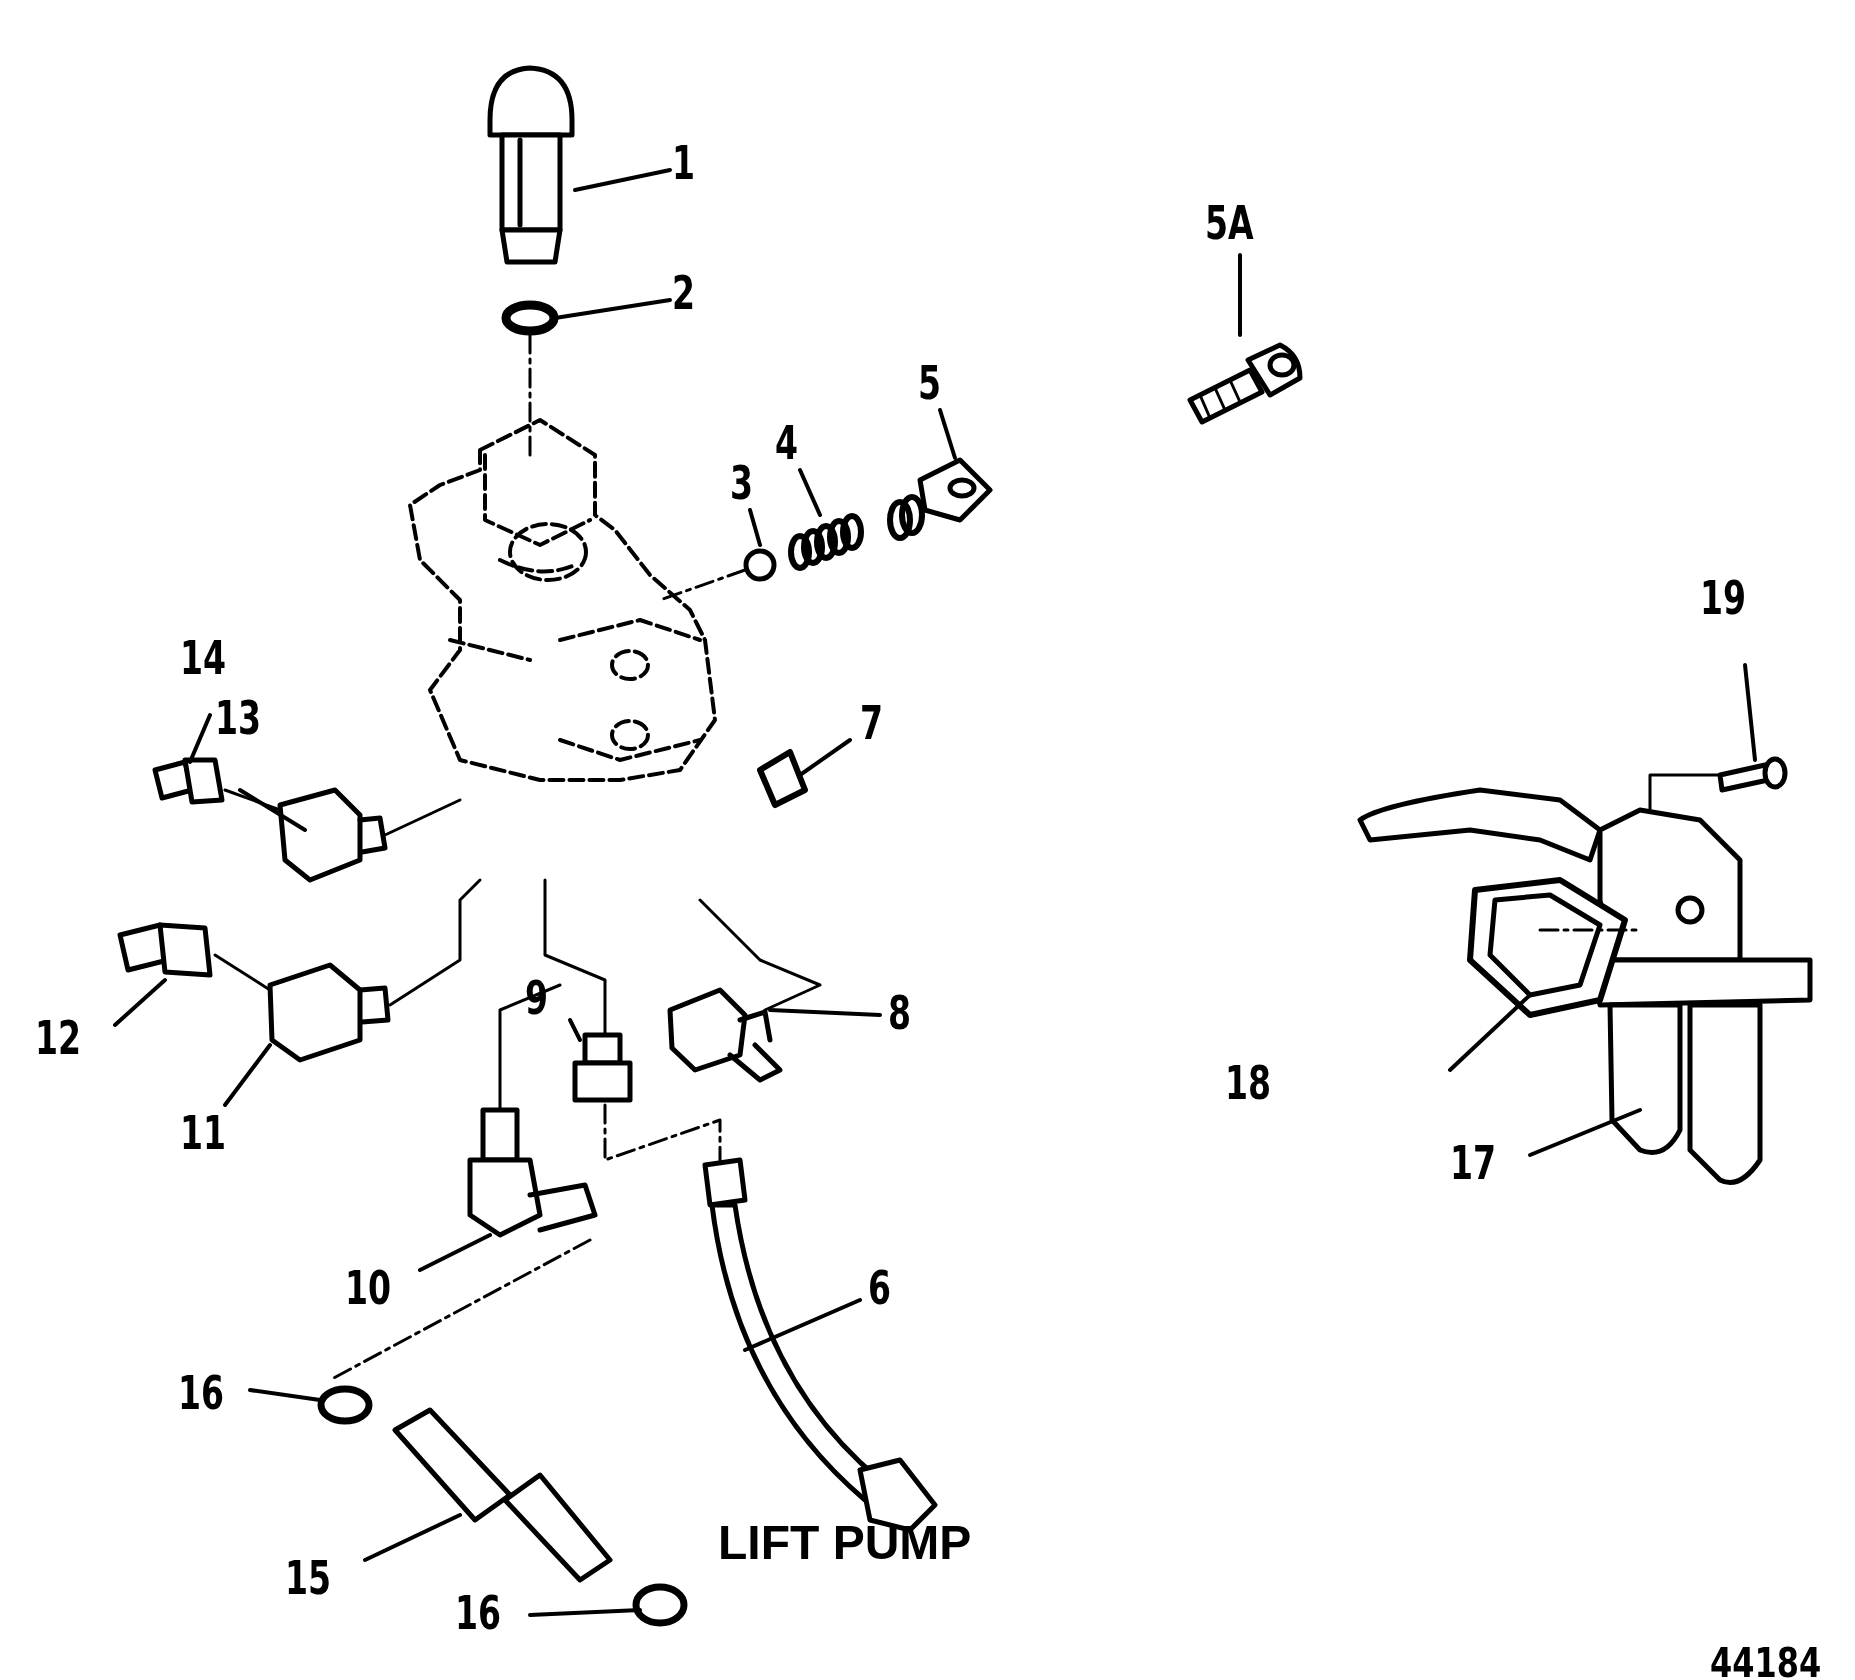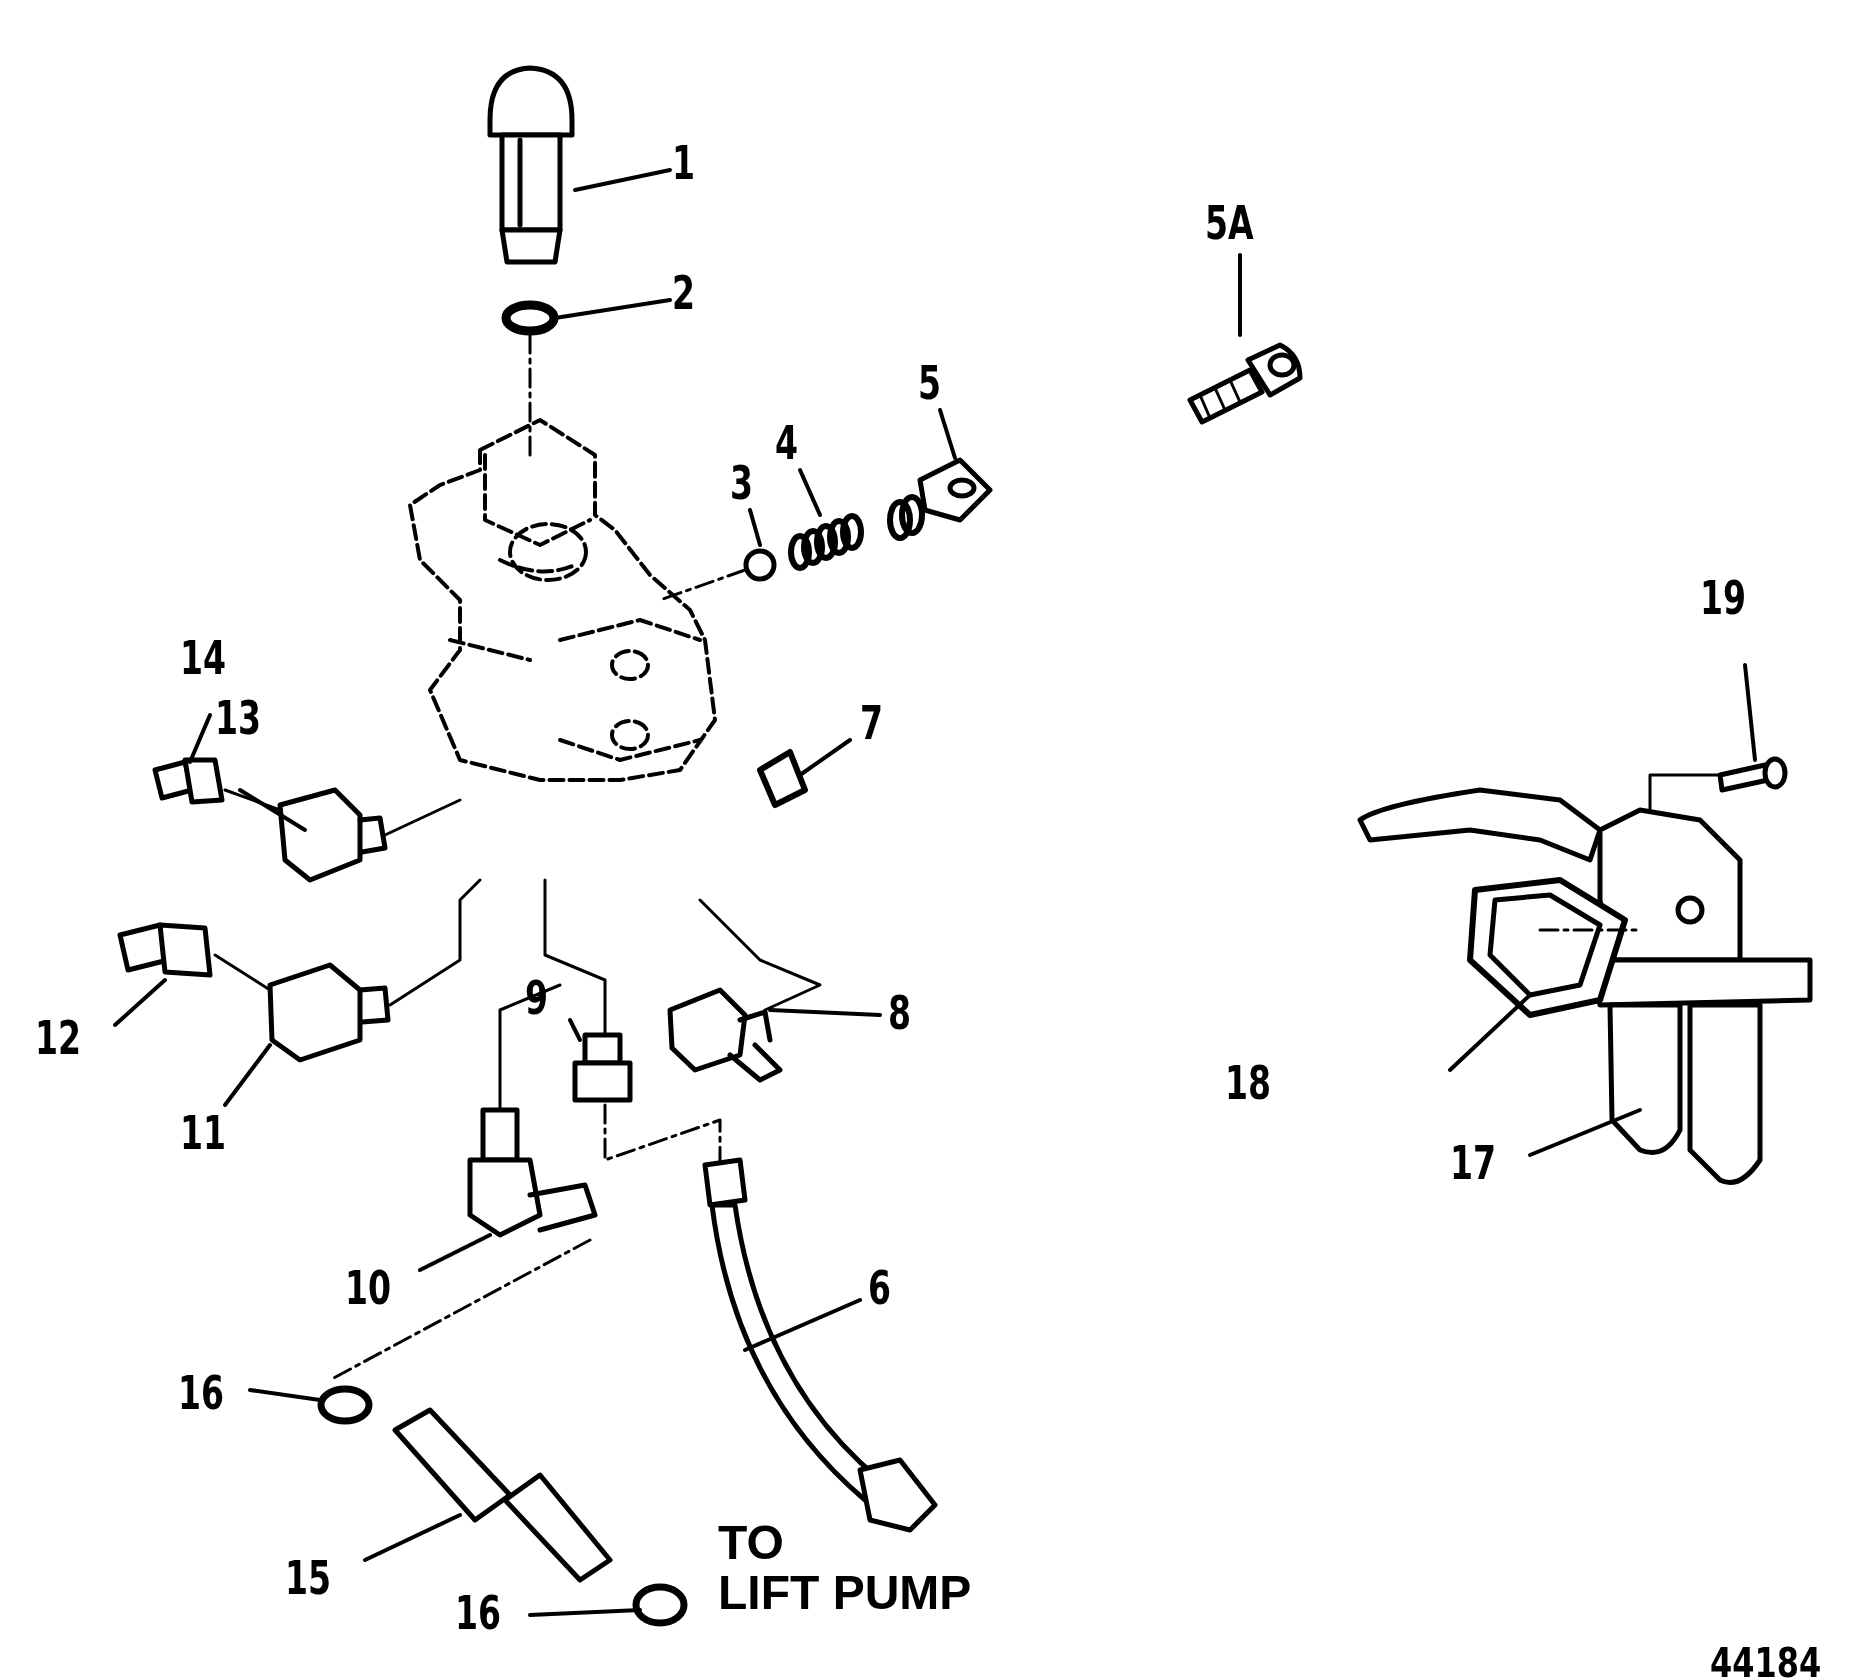--- a/index.html
+++ b/index.html
@@ -191,17 +191,16 @@
 <div class="callout" style="left:215px;top:695px;">13</div>
 <div class="callout" style="left:180px;top:635px;">14</div>
 <div class="callout" style="left:285px;top:1555px;">15</div>
 <div class="callout" style="left:178px;top:1370px;">16</div>
 <div class="callout" style="left:455px;top:1590px;">16</div>
 <div class="callout" style="left:1450px;top:1140px;">17</div>
 <div class="callout" style="left:1225px;top:1060px;">18</div>
 <div class="callout" style="left:1700px;top:575px;">19</div>
 
 <div class="note" style="left:718px;top:1518px;">
-  <div>TO</div>
   <div>LIFT PUMP</div>
 </div>
 
 <div class="fig" style="left:1710px;top:1640px;">44184</div>
 
 </body></html>

